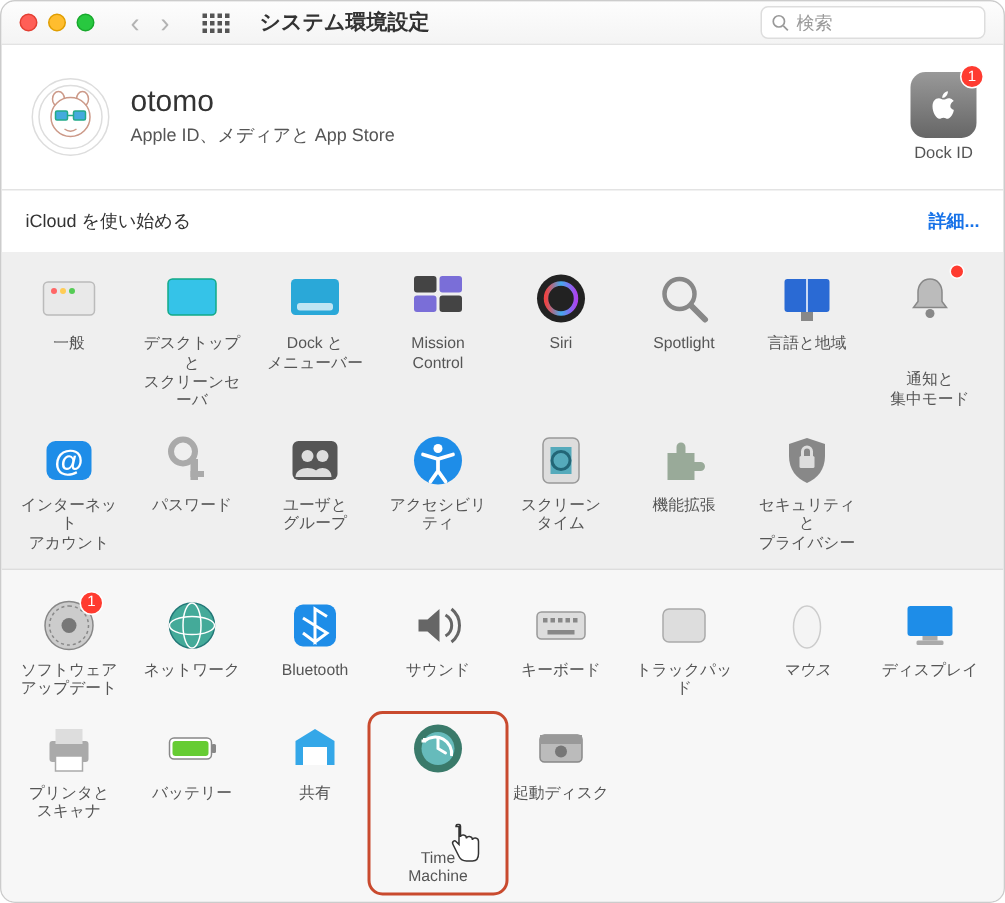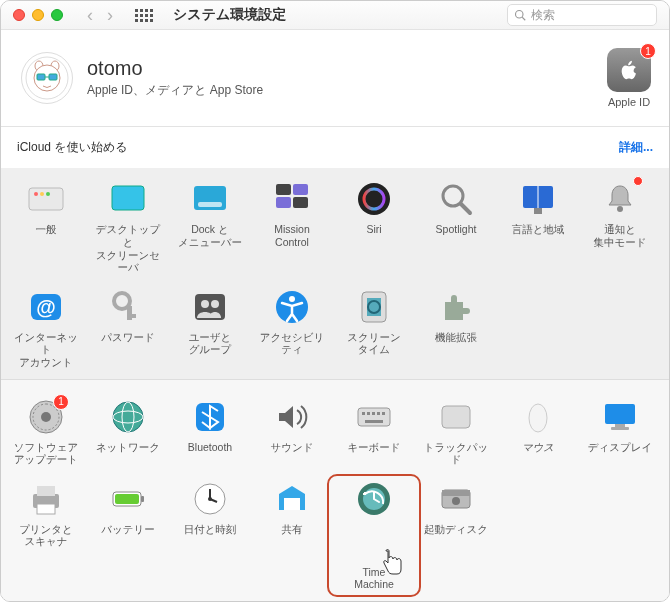--- a/index.html
+++ b/index.html
@@ -102,21 +102,21 @@
       <div class="acc-name">otomo</div>
       <div class="acc-sub">Apple ID、メディアと App Store</div>
     </div>
     <div class="apple-id-btn">
       <div class="apple-id-tile">
         <svg width="22" height="22" viewBox="0 0 24 24" fill="#fff">
             <path d="M17 13c0-3 2.5-4 2.5-4s-1.4-2-3.7-2c-1.6 0-2.4 1-3.6 1s-2.1-1-3.6-1C6 7 4 9.2 4 13c0 4.5 3 9 5 9 1 0 1.7-.8 3-.8s1.9.8 3 .8c2 0 4.5-4.2 4.5-6.5 0 0-2.5-1-2.5-2.5zM14 5.5c.8-1 1.3-2.3 1.2-3.5-1.1.1-2.3.8-3 1.7-.7.8-1.2 2-1.1 3.2 1.2 0 2.2-.5 2.9-1.4z"></path>
           </svg>
         <div class="badge">1</div>
       </div>
-      <div style="font-size:11px;color:#555;">Apple ID</div>
+      <div style="font-size:11px;color:#555;">Dock ID</div>
     </div>
   </div>
 
   <div class="icloud-bar">
     <span>iCloud を使い始める</span>
     <a>詳細...</a>
   </div>
 
   <div class="panels">
     <div class="grid top" id="grid1">
@@ -199,21 +199,21 @@
           <div class="lbl" style="white-space: pre-line;">言語と地域</div>
         </div>
         <div class="item">
           <div class="ico">
             <svg width="38" height="38" viewBox="0 0 38 38">
               <path d="M19 6c-5 0-8 4-8 9v6l-3 4h22l-3-4v-6c0-5-3-9-8-9z" fill="#bbb" stroke="#888"></path>
               <circle cx="19" cy="29" r="3" fill="#888"></circle>
             </svg>
             <div class="badge" style="position: absolute; top: -4px; right: -4px; width: 10px; height: 10px;"></div>
           </div>
-          <div class="lbl" style="white-space: pre-line;">通知と
+          <div class="lbl" style="white-space: pre-line; margin-top: 24px;">通知と
 集中モード</div>
         </div>
         <div class="item">
           <div class="ico">
             <svg width="38" height="38" viewBox="0 0 38 38">
               <rect x="4" y="6" width="30" height="26" rx="6" fill="#1e8de8"></rect>
               <text x="19" y="26" text-anchor="middle" fill="#fff" font-size="20" font-weight="bold">@</text>
             </svg>
           </div>
           <div class="lbl" style="white-space: pre-line;">インターネット
@@ -263,20 +263,31 @@
           <div class="lbl" style="white-space: pre-line;">スクリーン
 タイム</div>
         </div>
         <div class="item">
           <div class="ico">
             <svg width="38" height="38" viewBox="0 0 38 38">
               <path d="M8 14h6v-4a3 3 0 016 0v4h6v6h4a3 3 0 010 6h-4v6H8z" fill="#9a9"></path>
             </svg>
           </div>
           <div class="lbl" style="white-space: pre-line;">機能拡張</div>
+        </div>
+        <div class="item">
+          <div class="ico">
+            <svg width="38" height="38" viewBox="0 0 38 38">
+              <path d="M19 4l12 4v8c0 9-5 15-12 18-7-3-12-9-12-18V8z" fill="#888"></path>
+              <rect x="14" y="16" width="10" height="8" rx="1" fill="#ddd"></rect>
+              <path d="M16 16v-3a3 3 0 016 0v3" fill="none" stroke="#ddd" stroke-width="2"></path>
+            </svg>
+          </div>
+          <div class="lbl" style="white-space: pre-line;">セキュリティと
+プライバシー</div>
         </div>
       </div>
     <div class="grid bottom" id="grid2">
         <div class="item">
           <div class="ico">
             <svg width="38" height="38" viewBox="0 0 38 38">
               <circle cx="19" cy="19" r="16" fill="#ccc"></circle>
               <circle cx="19" cy="19" r="16" fill="none" stroke="#888" stroke-width="1"></circle>
               <path d="M19 6a13 13 0 010 26 13 13 0 010-26" fill="none" stroke="#888" stroke-dasharray="2 2"></path>
               <circle cx="19" cy="19" r="5" fill="#777"></circle>
@@ -373,31 +384,20 @@
               <rect x="4" y="12" width="28" height="14" rx="3" fill="#fff" stroke="#888"></rect>
               <rect x="6" y="14" width="24" height="10" rx="2" fill="#6c3"></rect>
               <rect x="32" y="16" width="3" height="6" rx="1" fill="#888"></rect>
             </svg>
           </div>
           <div class="lbl" style="white-space: pre-line;">バッテリー</div>
         </div>
         <div class="item">
           <div class="ico">
             <svg width="38" height="38" viewBox="0 0 38 38">
-              <circle cx="19" cy="19" r="15" fill="#fff" stroke="#999"></circle>
-              <line x1="19" y1="19" x2="19" y2="9" stroke="#333" stroke-width="2"></line>
-              <line x1="19" y1="19" x2="26" y2="22" stroke="#333" stroke-width="2"></line>
-              <circle cx="19" cy="19" r="2" fill="#333"></circle>
-            </svg>
-          </div>
-          <div class="lbl" style="white-space: pre-line;">日付と時刻</div>
-        </div>
-        <div class="item">
-          <div class="ico">
-            <svg width="38" height="38" viewBox="0 0 38 38">
               <path d="M6 14v16h26V14l-13-8z" fill="#34a7e8"></path>
               <rect x="11" y="18" width="16" height="12" fill="#fff"></rect>
             </svg>
           </div>
           <div class="lbl" style="white-space: pre-line;">共有</div>
         </div>
         <div class="item highlight">
           <div class="ico">
             <svg width="38" height="38" viewBox="0 0 38 38">
               <circle cx="19" cy="19" r="16" fill="#3a7a6a"></circle>

